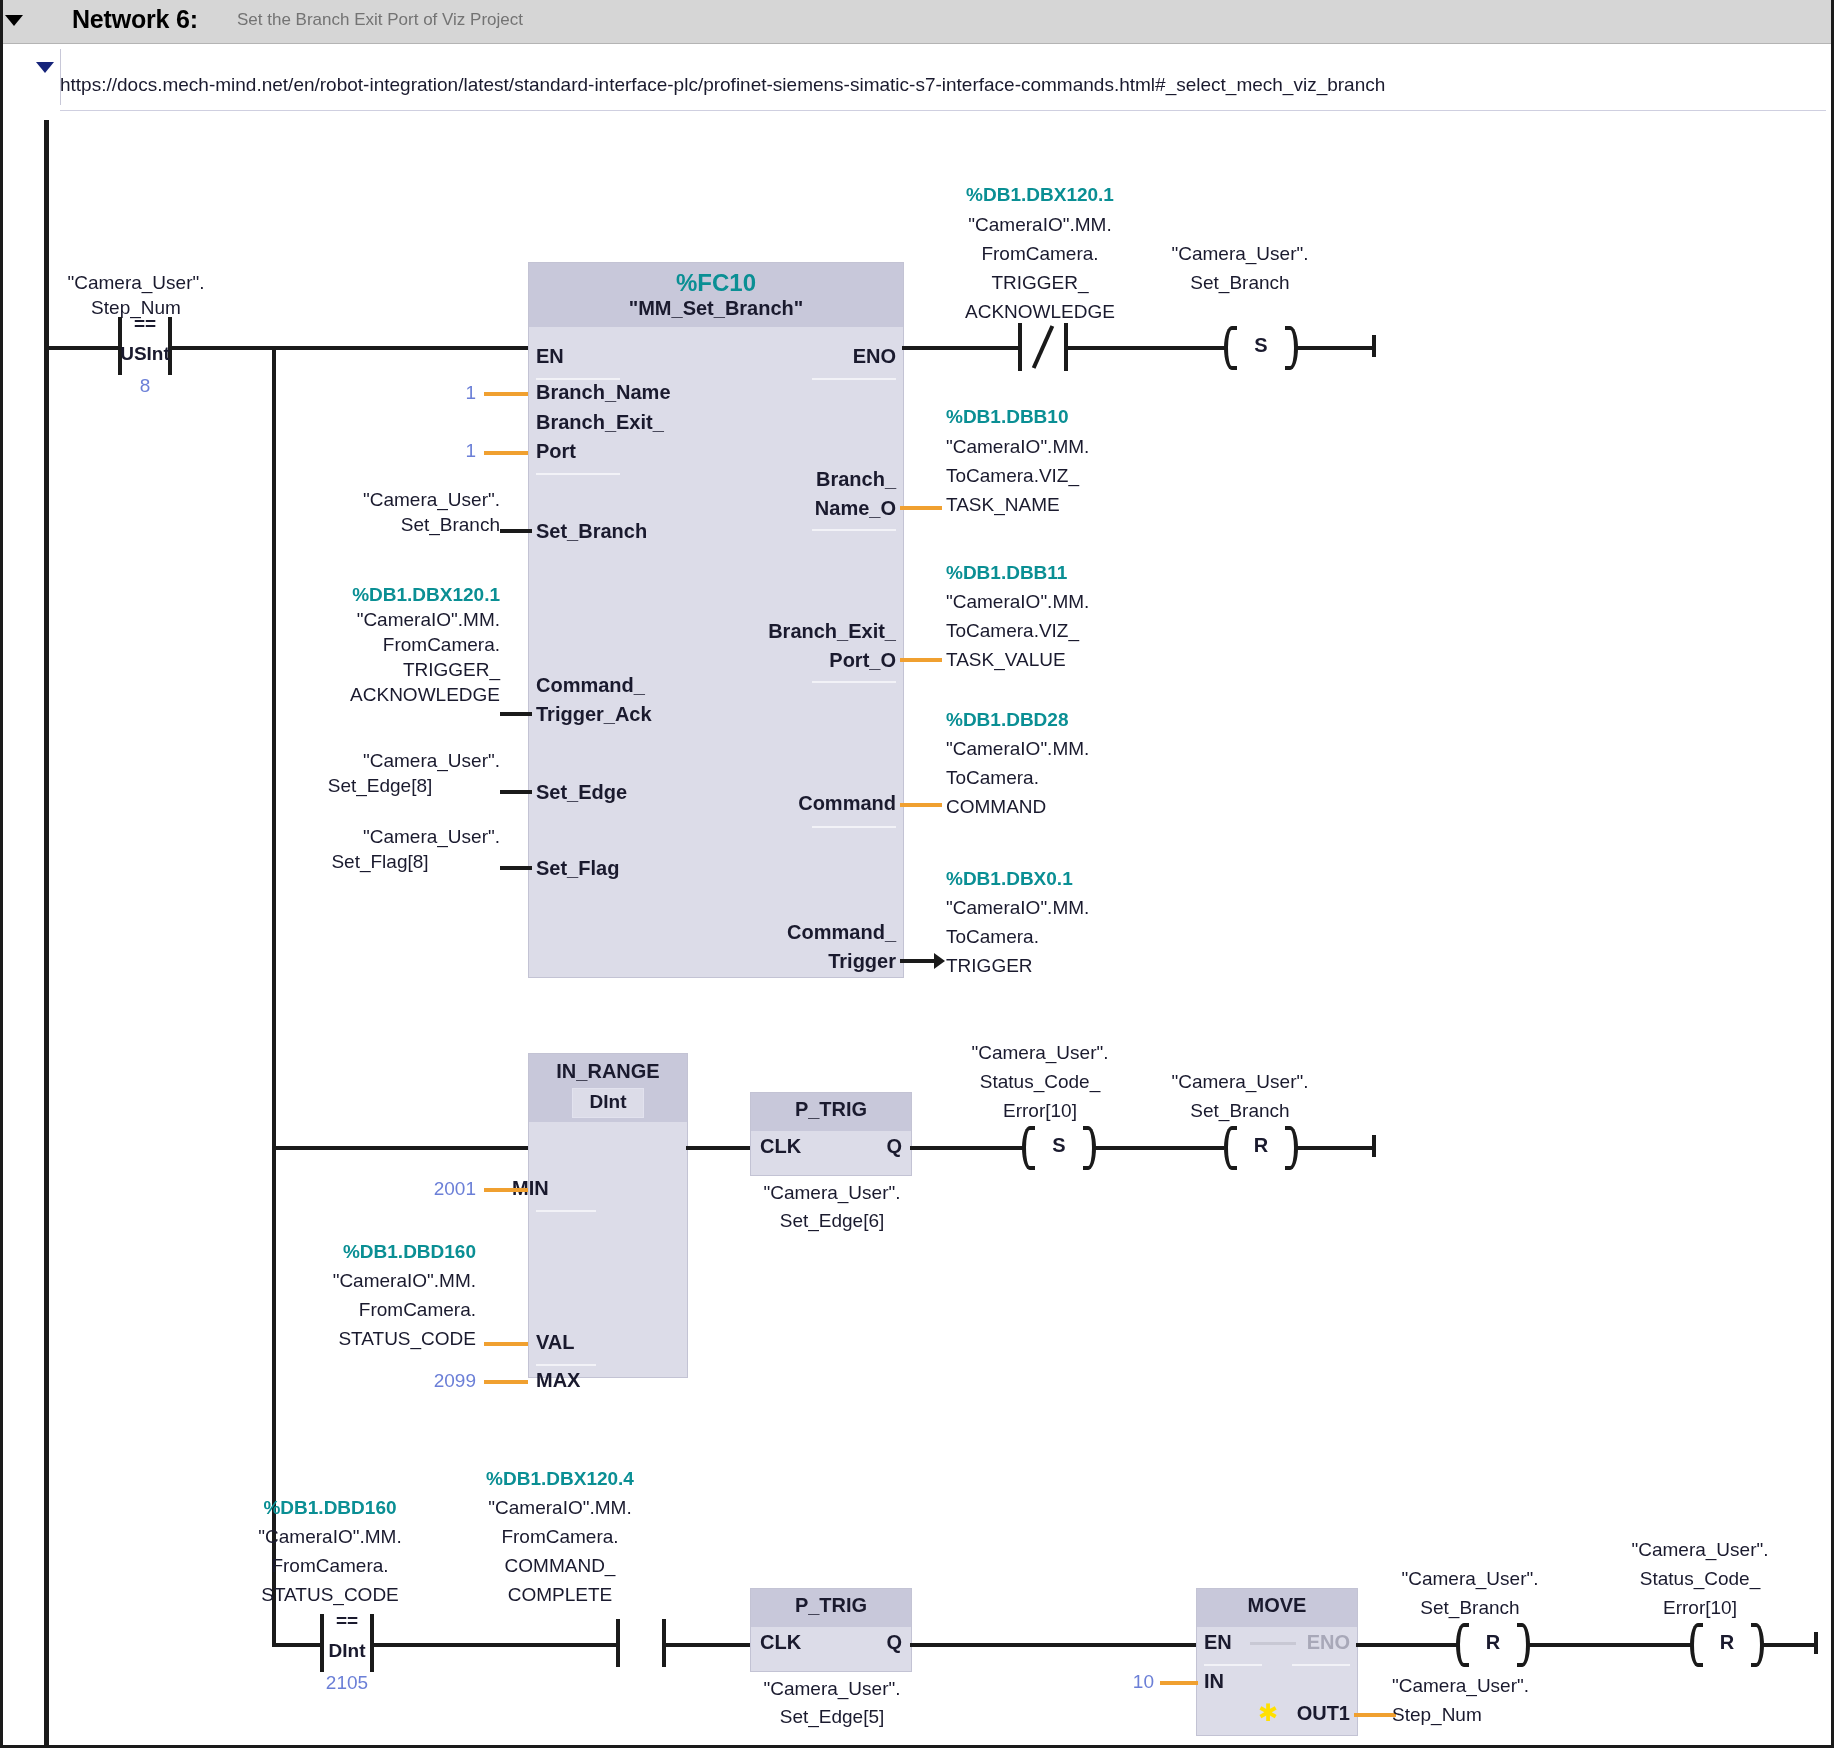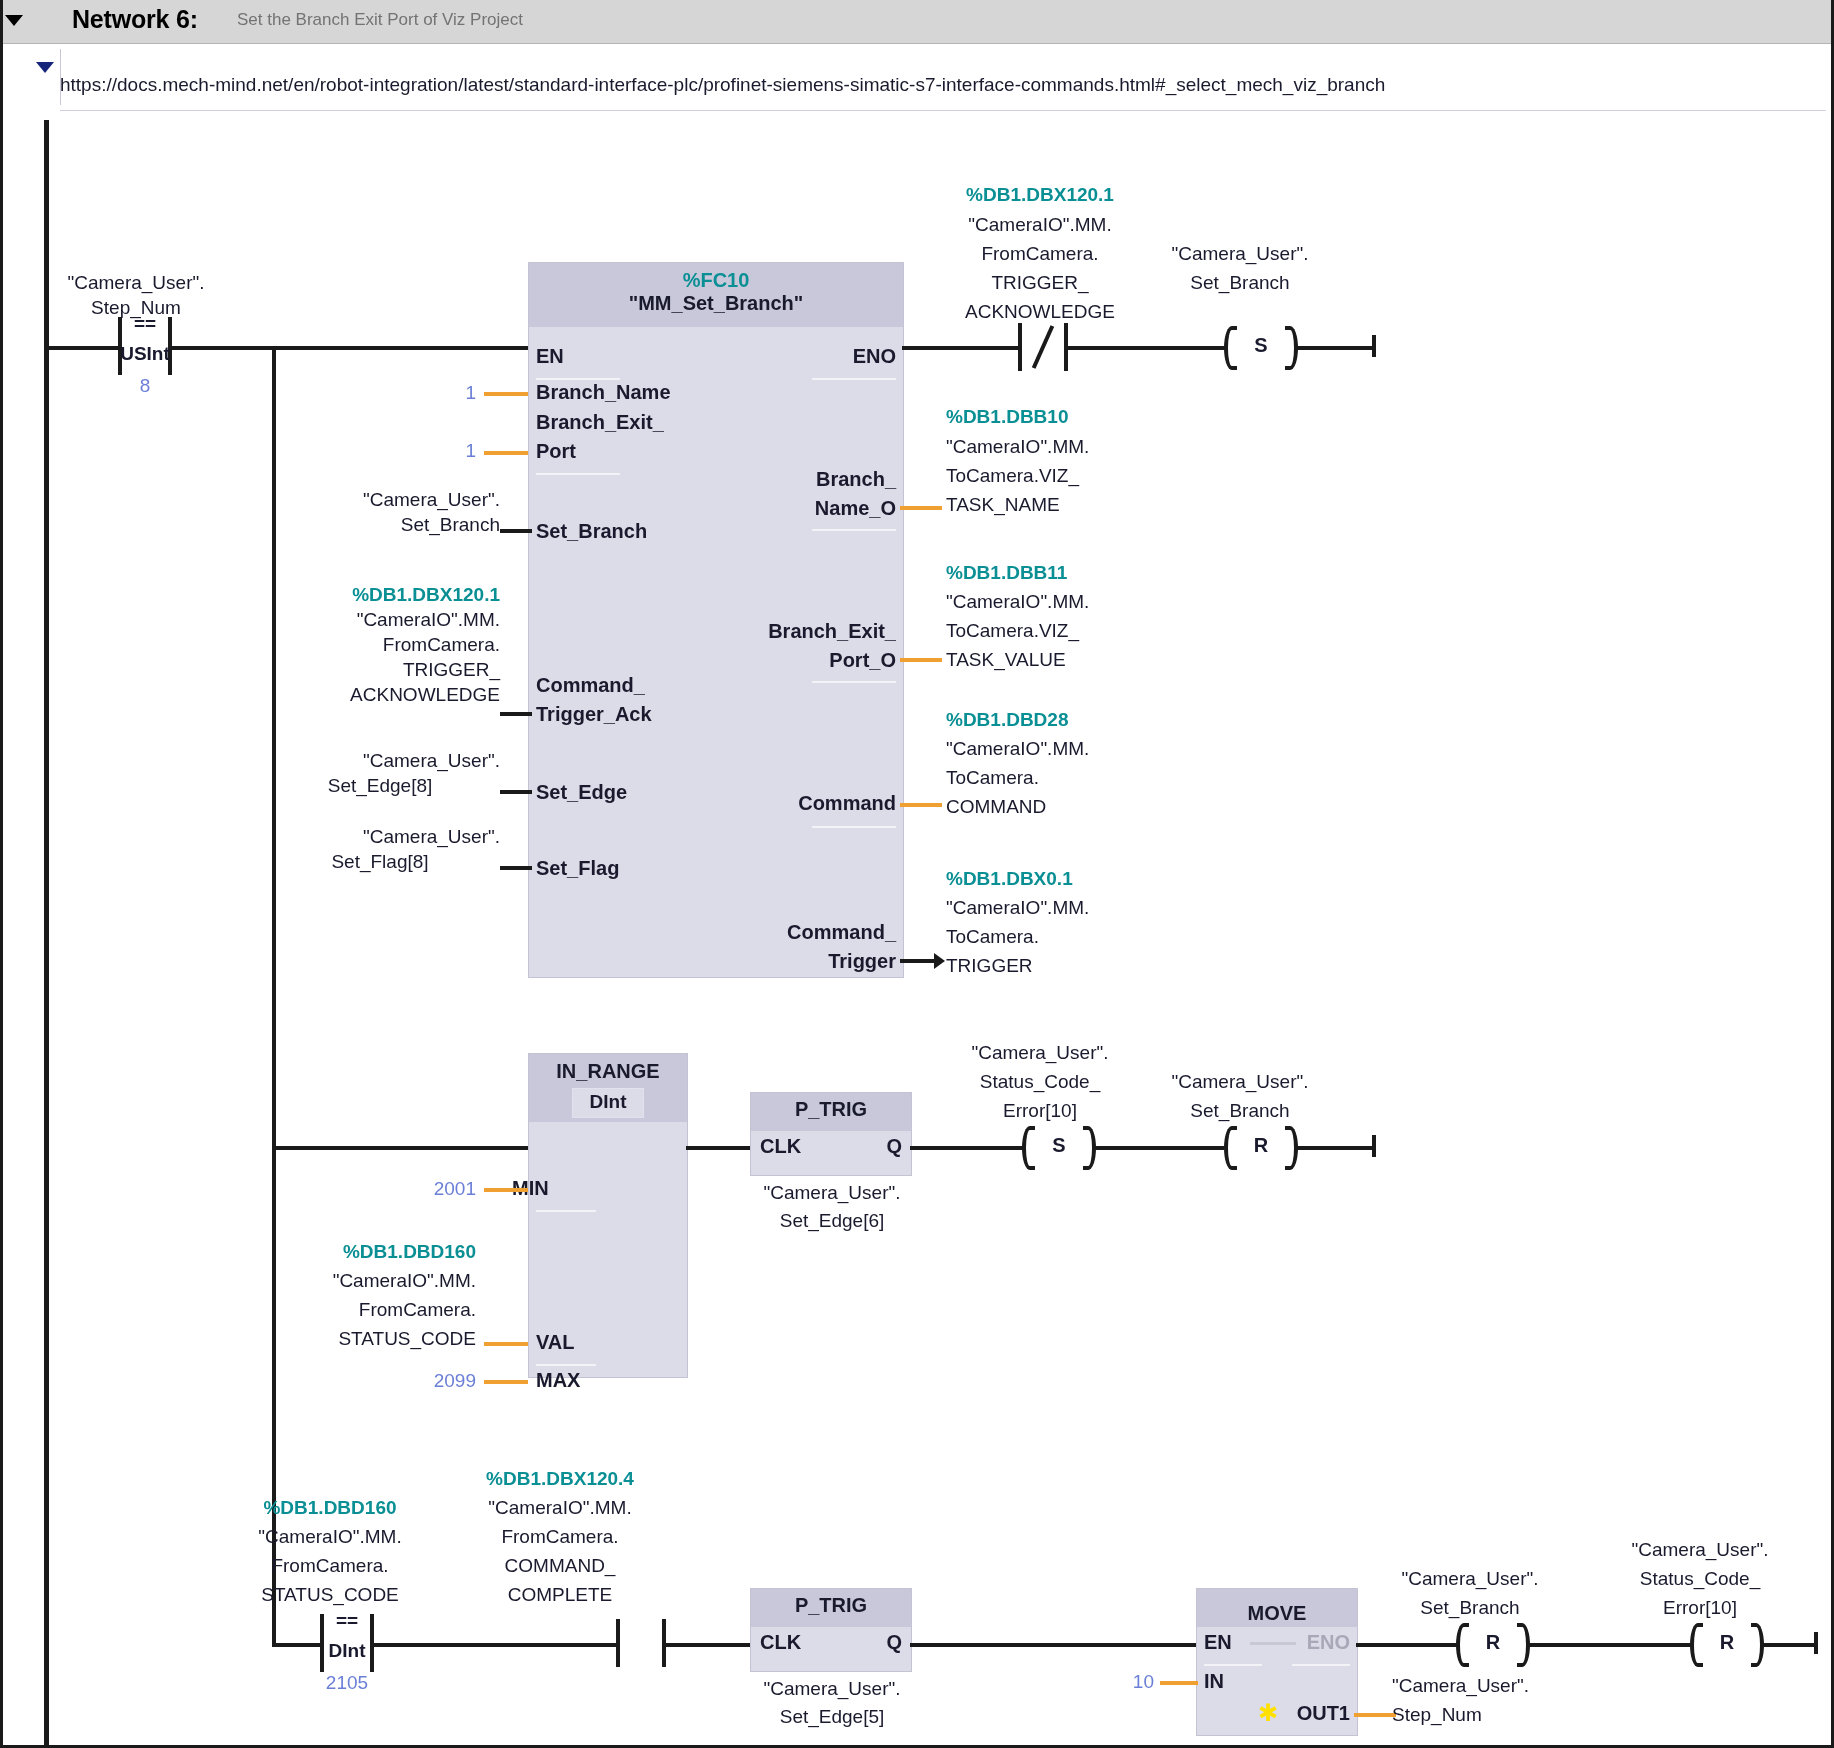--- a/index.html
+++ b/index.html
@@ -73,21 +73,21 @@
   .coil .pl,.coil .pr{position:absolute;top:0;width:13px;height:44px;
         border:4px solid #1a1a1a;border-radius:60% / 50%;box-sizing:border-box;}
   .coil .pl{left:0;border-right:none;border-top-right-radius:0;border-bottom-right-radius:0;}
   .coil .pr{right:0;border-left:none;border-top-left-radius:0;border-bottom-left-radius:0;}
   .coil .ltr{position:absolute;left:0;width:100%;text-align:center;top:8px;
         font-size:20px;font-weight:bold;color:#1a1a2e;}
 
   
   .blk{position:absolute;background:#dcdce8;border:1px solid #c3c3d4;box-sizing:border-box;}
   .blk .hd{background:#c8c8da;width:100%;box-sizing:border-box;text-align:center;}
-  .blk .hd .t1{font-size:20px;font-weight:bold;color:#0a8f94;}
+  .blk .hd .t1{font-size:24px;font-weight:bold;color:#0a8f94;}
   .blk .hd .t2{font-size:20px;font-weight:bold;color:#1a1a2e;}
   .pin{position:absolute;font-size:20px;font-weight:bold;color:#1a1a2e;white-space:nowrap;}
   .pin.right{text-align:right;}
   .pinsep{position:absolute;height:2px;background:#f2f2f7;}
   .pinwire{position:absolute;height:4px;background:#f0a030;}
   .pinwire.blk2{background:#1a1a1a;}
   .arrowhead{position:absolute;width:0;height:0;border-top:8px solid transparent;
       border-bottom:8px solid transparent;border-left:11px solid #1a1a1a;}
   .eno-dim{color:#a8a8b8;}
   .eno-line{position:absolute;height:3px;background:#c8c8d4;}
@@ -327,21 +327,21 @@
     </div>
   </div>
   <div class="pin" style="left:760px;top:1631px;">CLK</div>
   <div class="pin right" style="left:800px;top:1631px;width:102px;">Q</div>
   <div class="lbl c" style="left:710px;top:1676px;width:244px;">"Camera_User".</div>
   <div class="lbl c" style="left:710px;top:1704px;width:244px;">Set_Edge[5]</div>
 
   <div class="wire hwire" style="left:910px;top:1643px;width:288px;"></div>
 
   <div class="blk" style="left:1196px;top:1588px;width:162px;height:148px;">
-    <div class="hd" style="height:38px;padding-top:13px;">
+    <div class="hd" style="height:38px;padding-top:5px;">
       <div class="t2">MOVE</div>
     </div>
   </div>
   <div class="pin" style="left:1204px;top:1631px;">EN</div>
   <div class="pin right eno-dim" style="left:1256px;top:1631px;width:94px;">ENO</div>
   <div class="eno-line" style="left:1250px;top:1642px;width:46px;"></div>
   <div class="pinsep" style="left:1204px;top:1664px;width:58px;"></div>
   <div class="pinsep" style="left:1292px;top:1664px;width:58px;"></div>
   <div class="pin" style="left:1204px;top:1670px;">IN</div>
   <div class="lbl r const" style="left:1092px;top:1669px;width:62px;">10</div>

